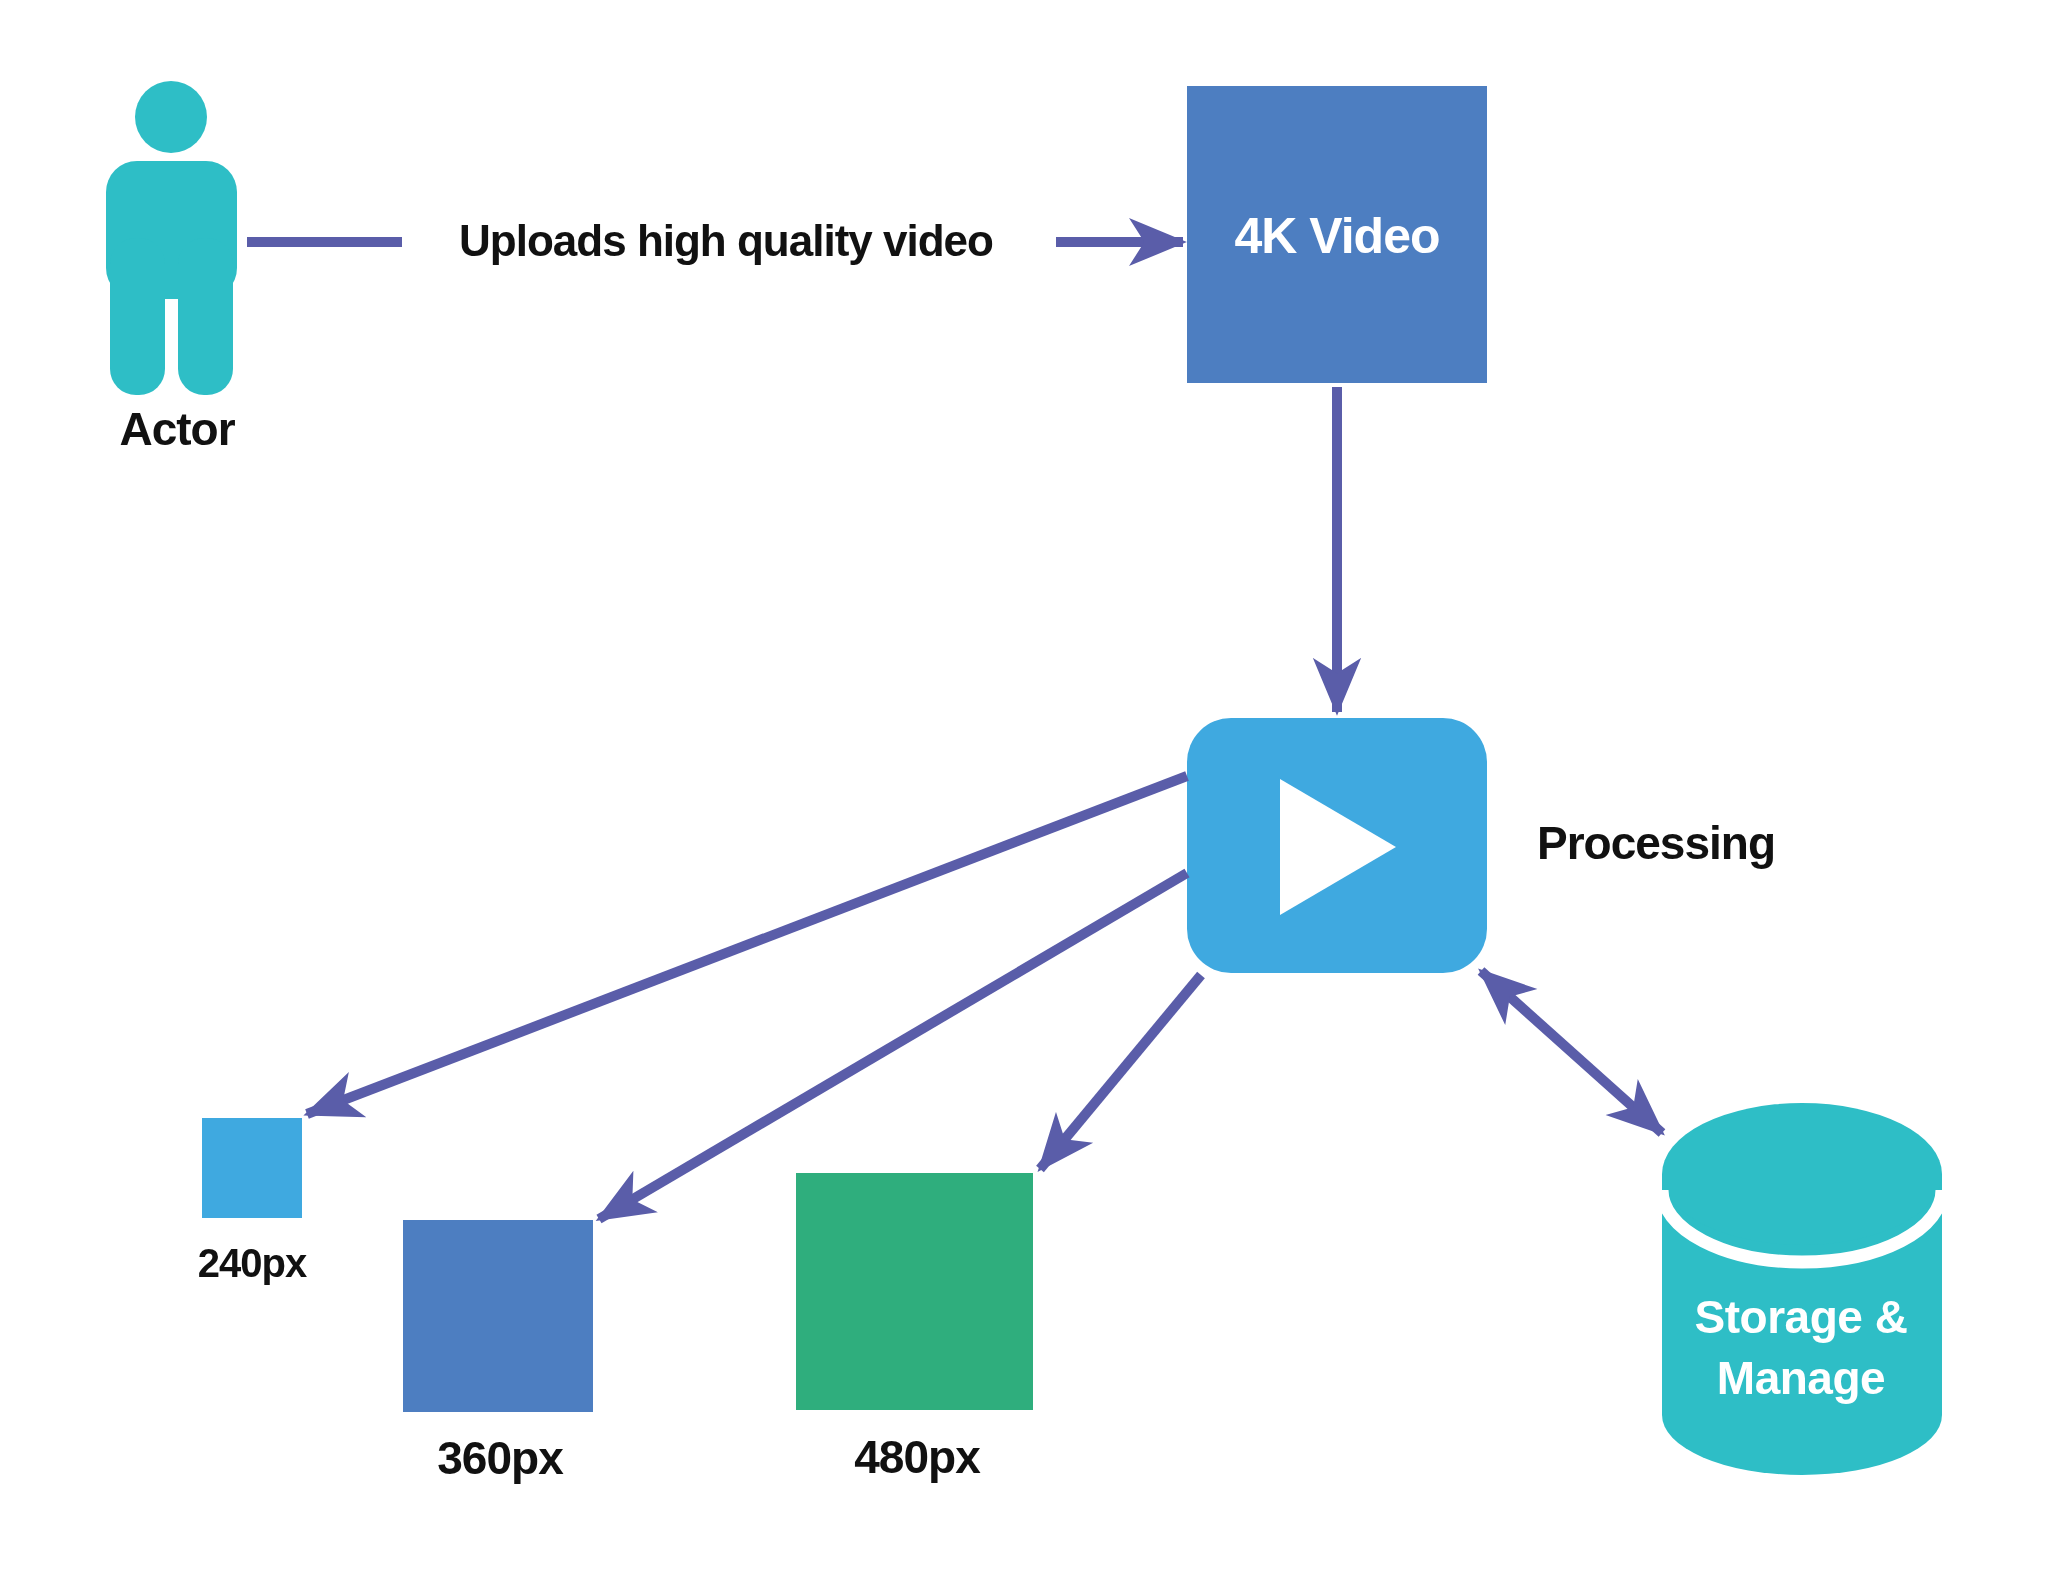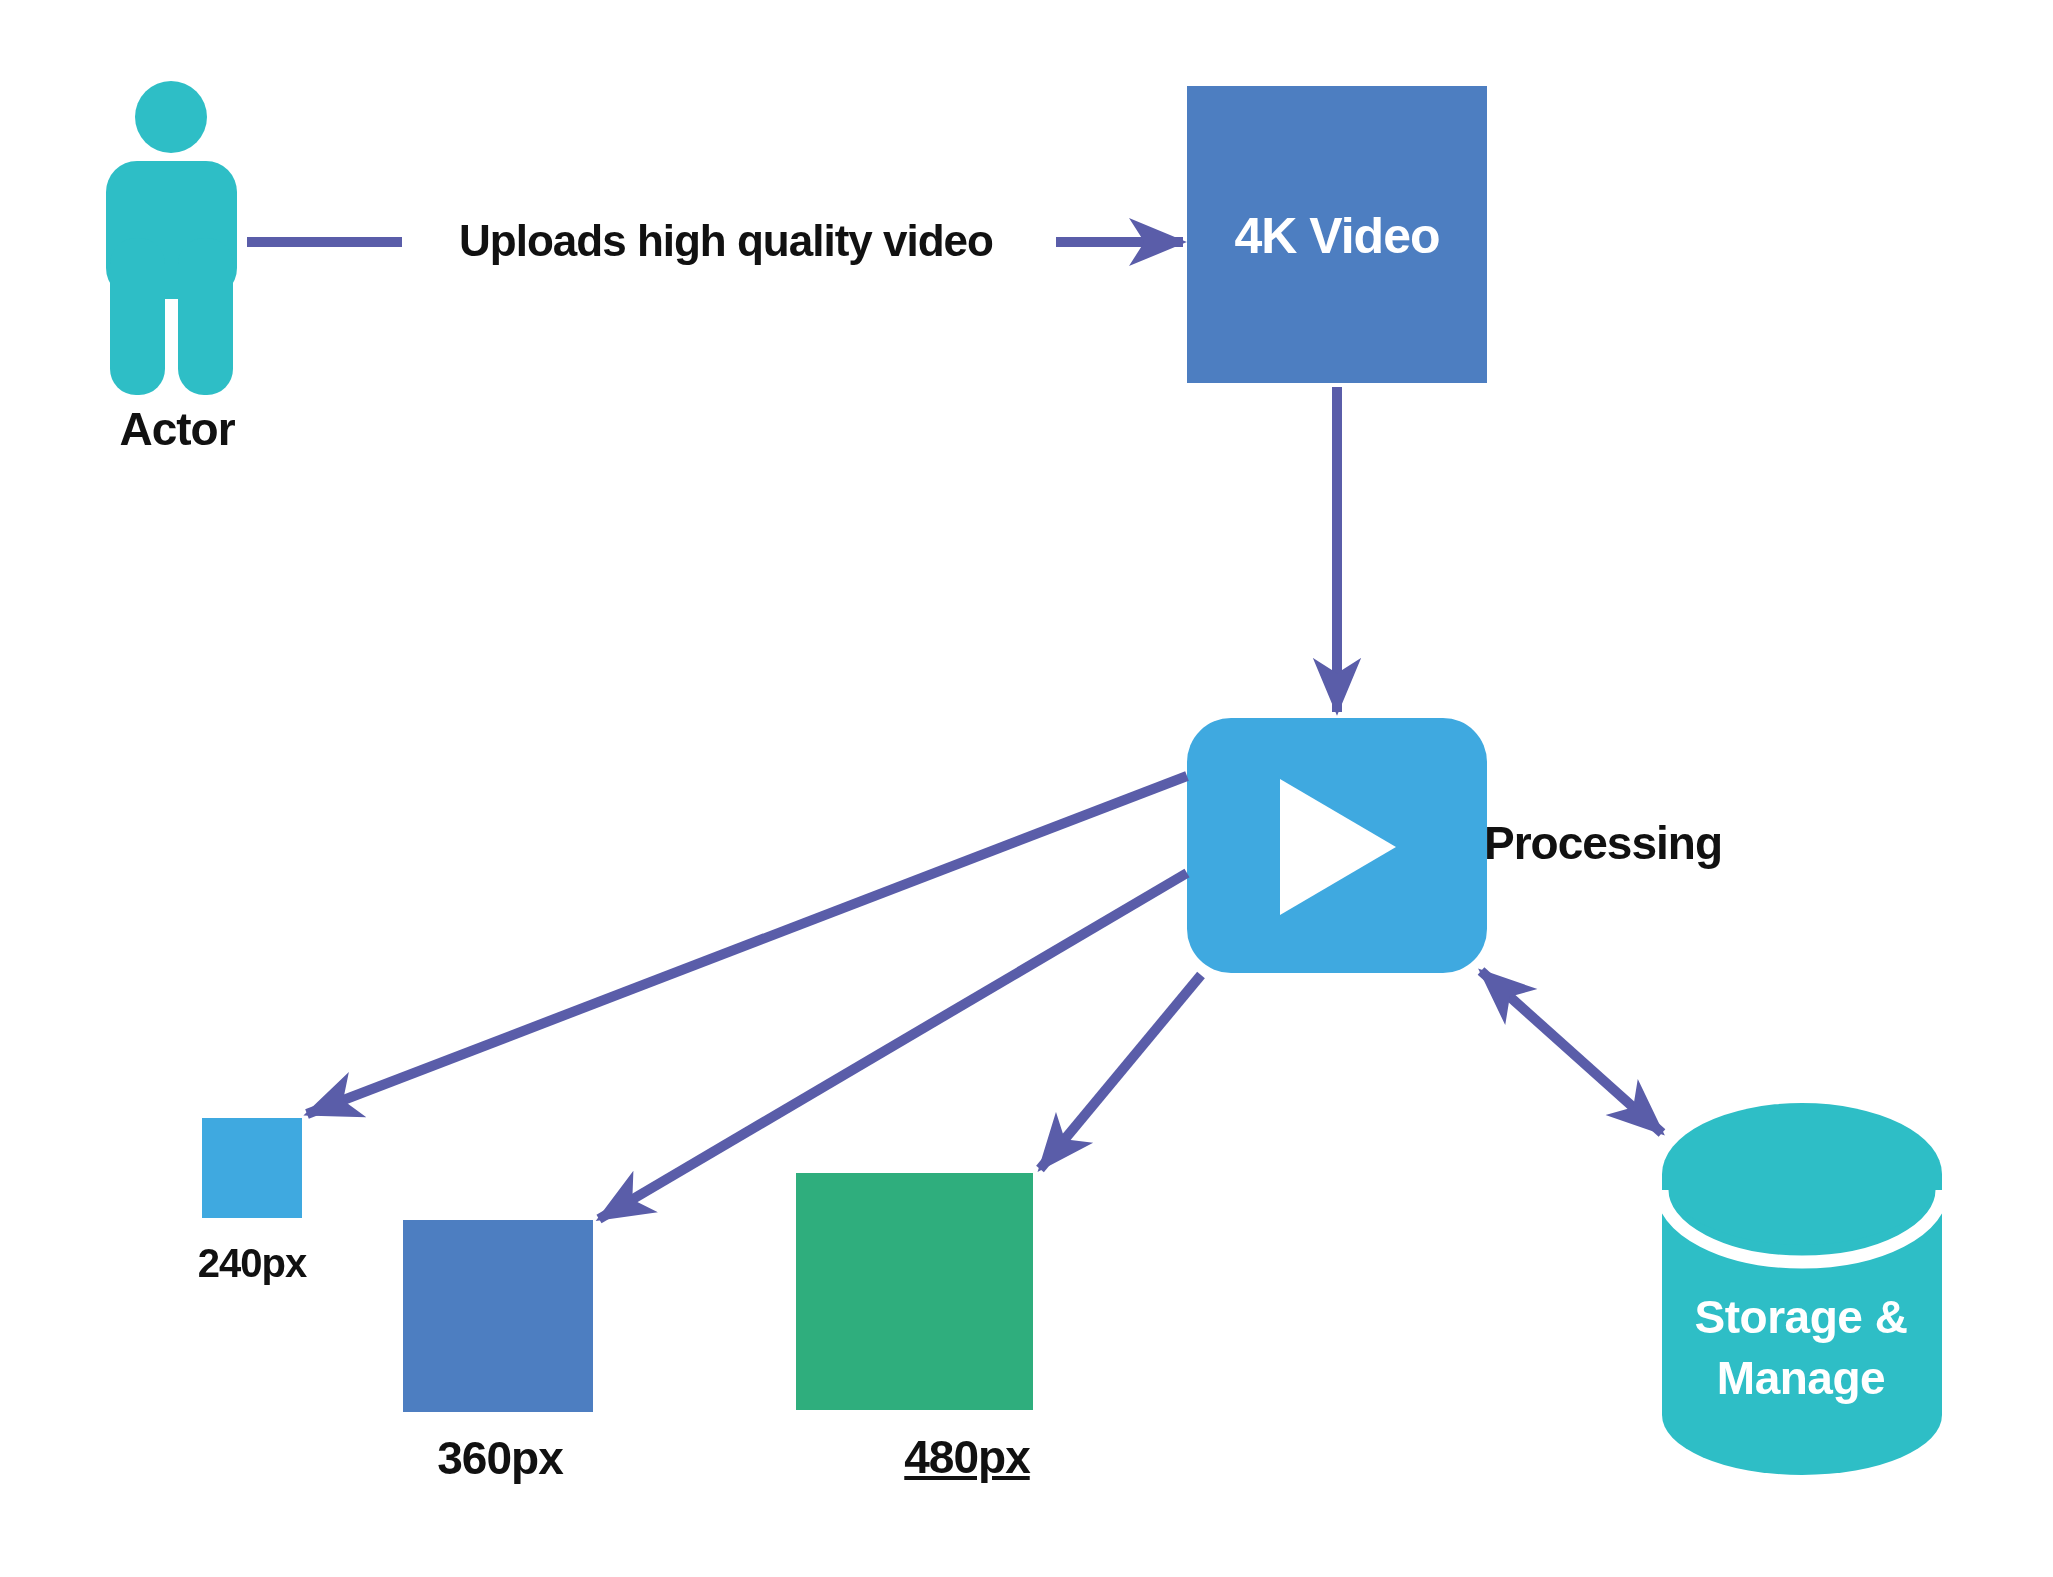--- a/index.html
+++ b/index.html
@@ -56,24 +56,24 @@
     position:absolute;
     font-weight:700;
     color:var(--ink);
     letter-spacing:-1px;
     white-space:nowrap;
     transform:translate(-50%,-50%);
   }
   .lbl-actor{left:177px;top:429px;font-size:46px;text-align:right;}
   .lbl-upload{left:726px;top:241px;font-size:44px;text-align:right;}
   .lbl-4k{left:1337px;top:236px;font-size:50px;color:var(--white);}
-  .lbl-processing{left:1484px;top:843px;font-size:46px;transform:translate(0,-50%);}
+  .lbl-processing{left:1537px;top:843px;font-size:46px;transform:translate(0,-50%);}
   .lbl-240{left:252px;top:1263px;font-size:40px;}
   .lbl-360{left:500px;top:1458px;font-size:46px;}
-  .lbl-480{left:967px;top:1457px;font-size:46px;text-decoration:underline;}
+  .lbl-480{left:917px;top:1457px;font-size:46px;}
   .lbl-storage{
     left:1801px;top:1348px;font-size:46px;color:var(--white);
     text-align:center;line-height:61px;letter-spacing:-0.5px;
   }
   .lbl-storage span{display:block;}
 </style>
 </head>
 <body>
 
 <div class="canvas">

